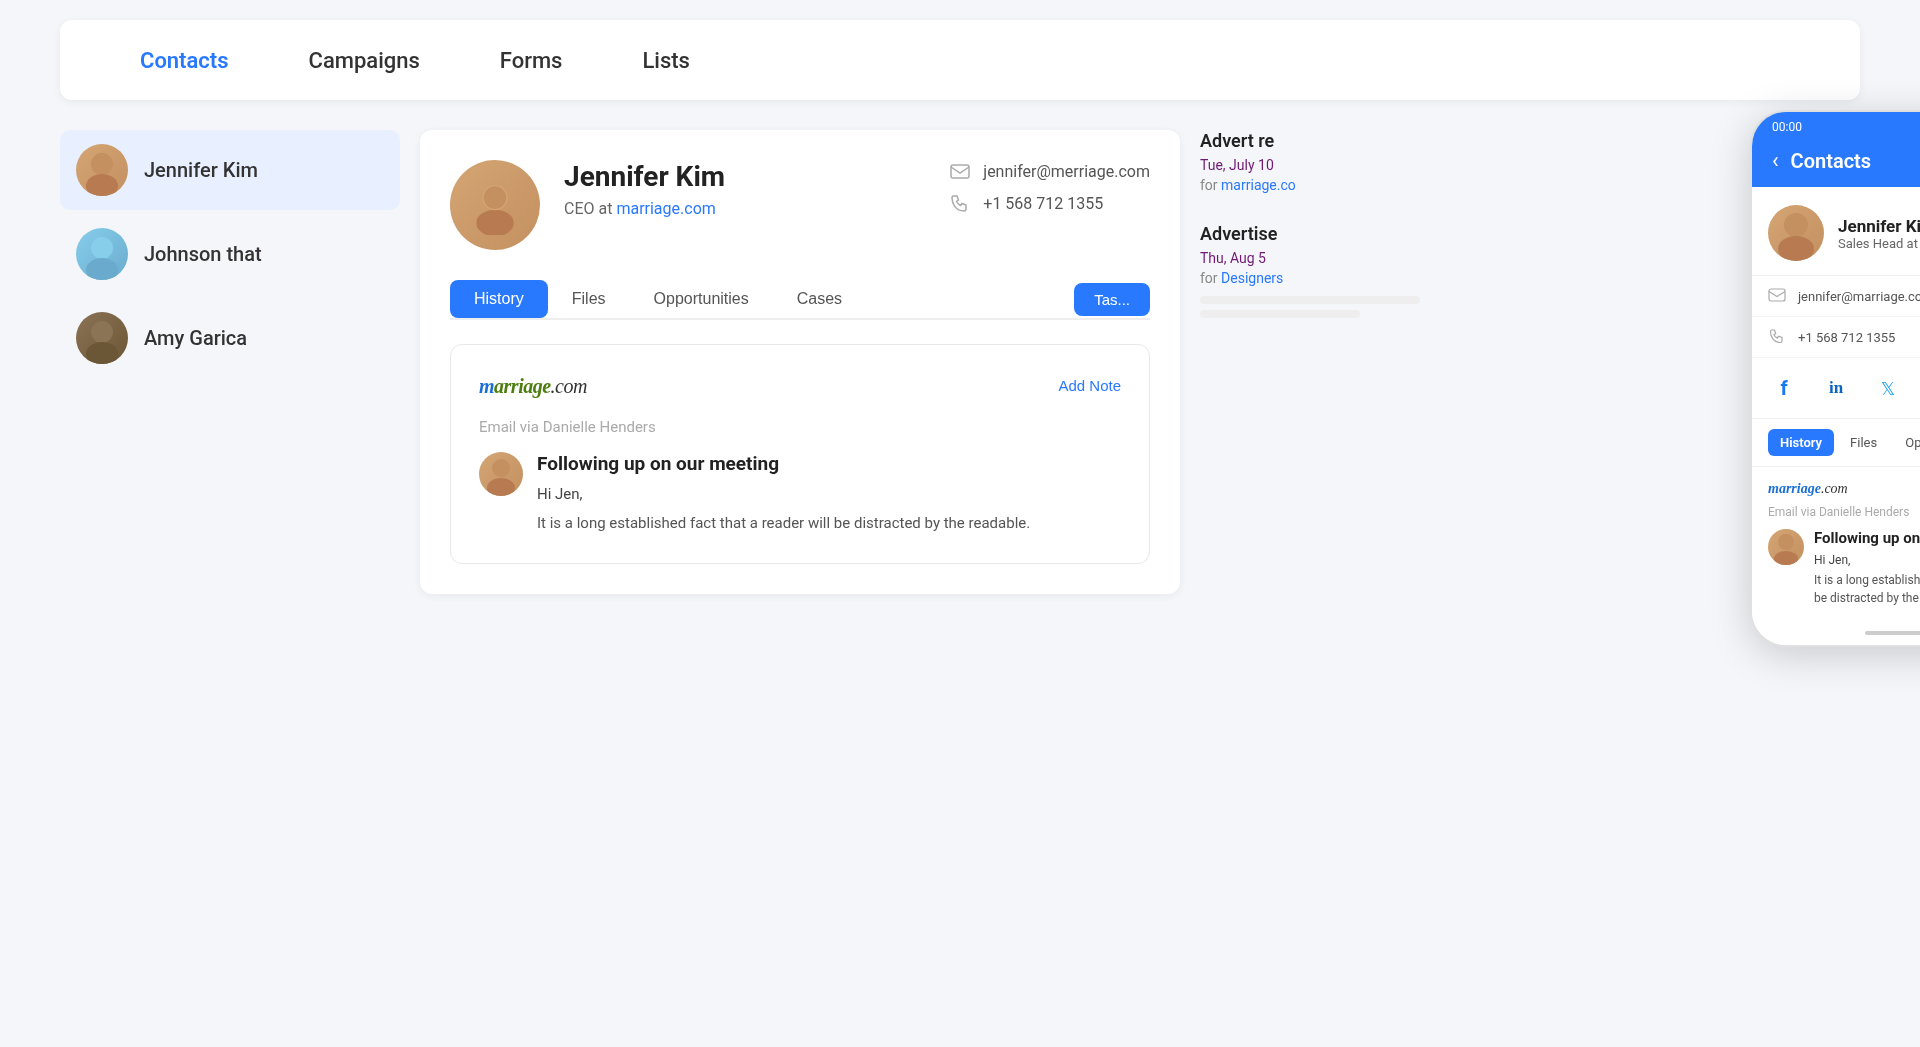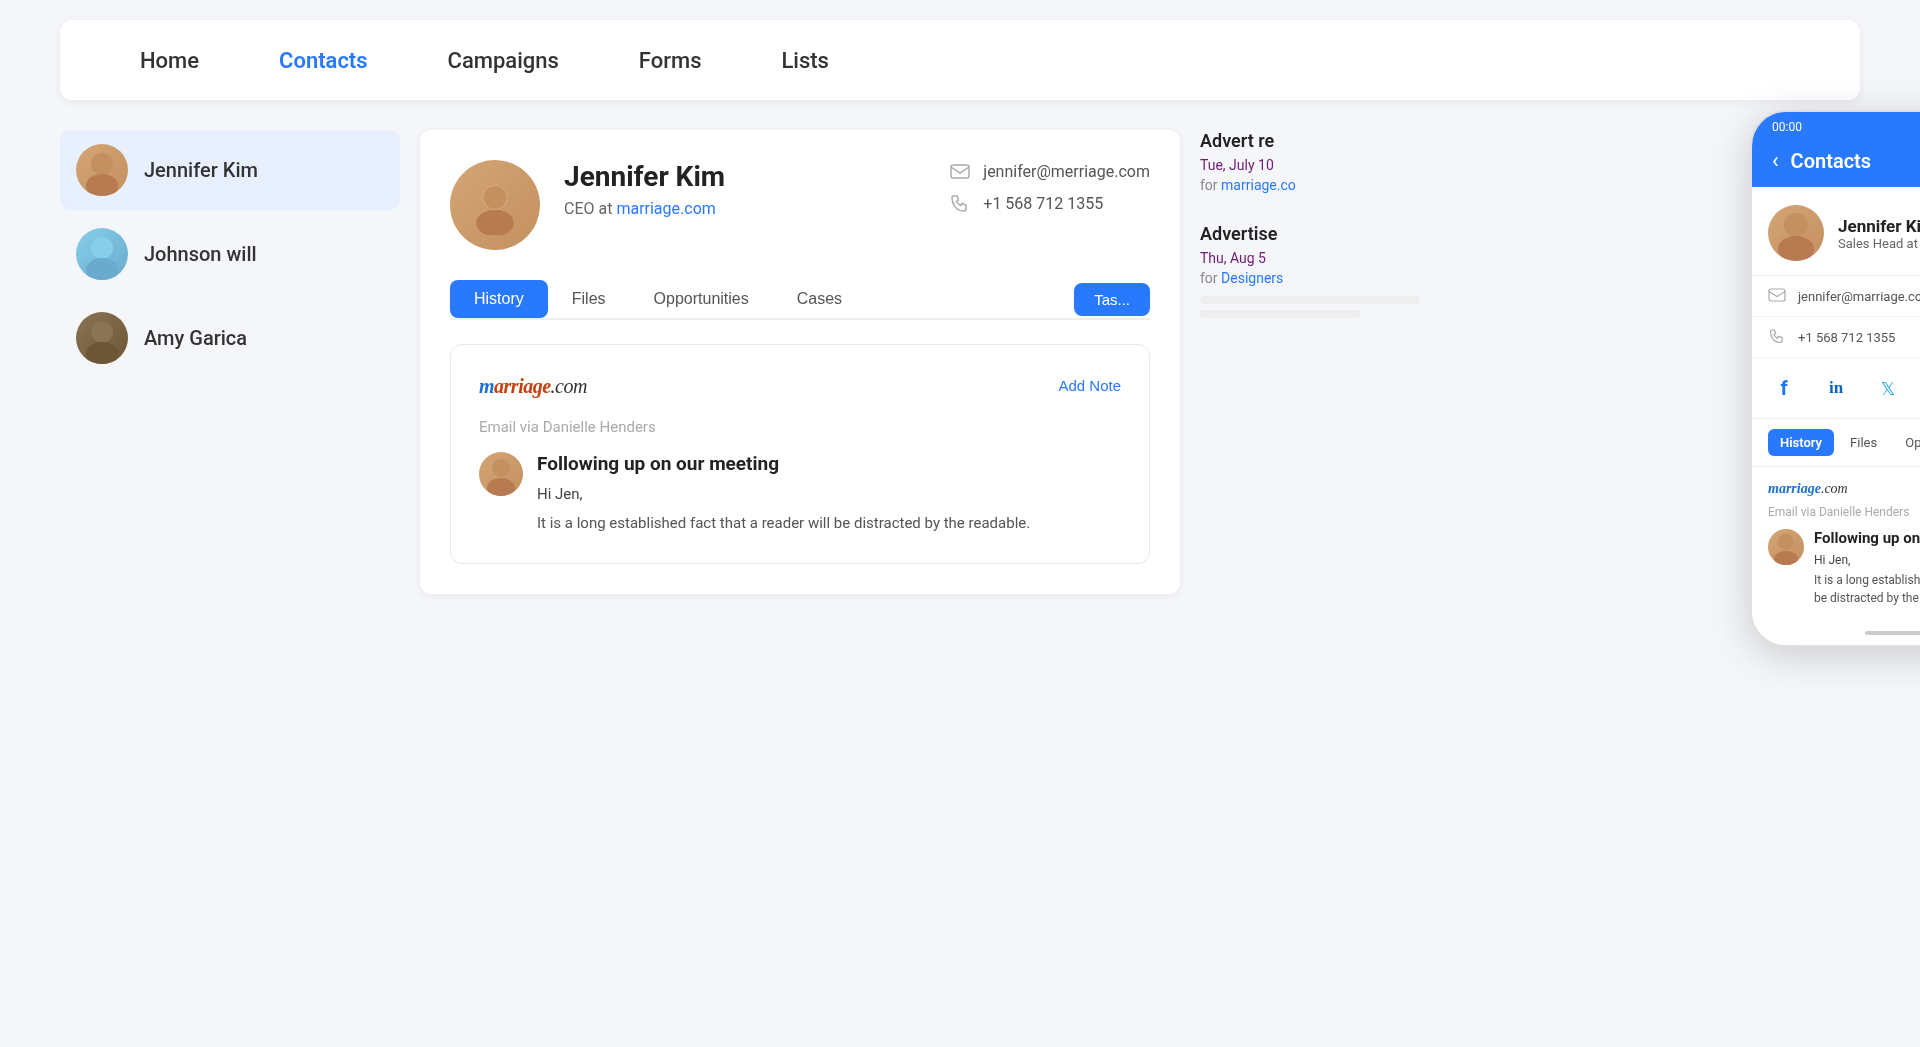--- a/index.html
+++ b/index.html
@@ -500,21 +500,20 @@
       background: linear-gradient(135deg, #87CEEB, #6aabcd);
     }
     .avatar-amy {
       background: linear-gradient(135deg, #8B7355, #6b5635);
     }
   </style>
 </head>
 <body>
 
 <nav class="top-nav">
-  <a class="nav-item">Home</a>
   <a class="nav-item active">Contacts</a>
   <a class="nav-item">Campaigns</a>
   <a class="nav-item">Forms</a>
   <a class="nav-item">Lists</a>
 </nav>
 
 <div class="main-container">
 
   <aside class="sidebar">
 
@@ -528,21 +527,21 @@
       <span class="contact-name">Jennifer Kim</span>
     </div>
 
     <div class="contact-item">
       <div class="contact-avatar avatar-johnson">
         <svg viewBox="0 0 52 52" width="52" height="52" xmlns="http://www.w3.org/2000/svg">
           <circle cx="26" cy="20" r="11" fill="#87CEEB"></circle>
           <ellipse cx="26" cy="42" rx="16" ry="12" fill="#6aabcd"></ellipse>
         </svg>
       </div>
-      <span class="contact-name">Johnson will</span>
+      <span class="contact-name">Johnson that</span>
     </div>
 
     <div class="contact-item">
       <div class="contact-avatar avatar-amy">
         <svg viewBox="0 0 52 52" width="52" height="52" xmlns="http://www.w3.org/2000/svg">
           <circle cx="26" cy="20" r="11" fill="#8B7355"></circle>
           <ellipse cx="26" cy="42" rx="16" ry="12" fill="#6b5635"></ellipse>
         </svg>
       </div>
       <span class="contact-name">Amy Garica</span>
@@ -592,21 +591,21 @@
       <button class="tab-btn">Files</button>
       <button class="tab-btn">Opportunities</button>
       <button class="tab-btn">Cases</button>
       <button class="tab-btn-tasks">Tas...</button>
     </div>
 
     <div class="history-card">
       <div class="history-card-header">
         <div class="marriage-logo">
           <span style="font-style: italic; font-size: 20px; color: #2979ff; font-family: serif;">
-            <span style="color:#1a6fd4;">m</span><span style="color:#c2410c;margin-top:32px;">arriage</span><span style="color:#333; font-weight:400;">.com</span>
+            <span style="color:#1a6fd4;">m</span><span style="color:#4d7c0f;margin-top:32px;">arriage</span><span style="color:#333; font-weight:400;">.com</span>
           </span>
         </div>
         <button class="add-note-btn">Add Note</button>
       </div>
       <div class="email-via">Email via Danielle Henders</div>
       <div class="email-subject-row">
         <div class="email-avatar avatar-jennifer">
           <svg viewBox="0 0 44 44" width="44" height="44" xmlns="http://www.w3.org/2000/svg">
             <circle cx="22" cy="16" r="9" fill="#c49060"></circle>
             <ellipse cx="22" cy="36" rx="14" ry="10" fill="#b87a50"></ellipse>

